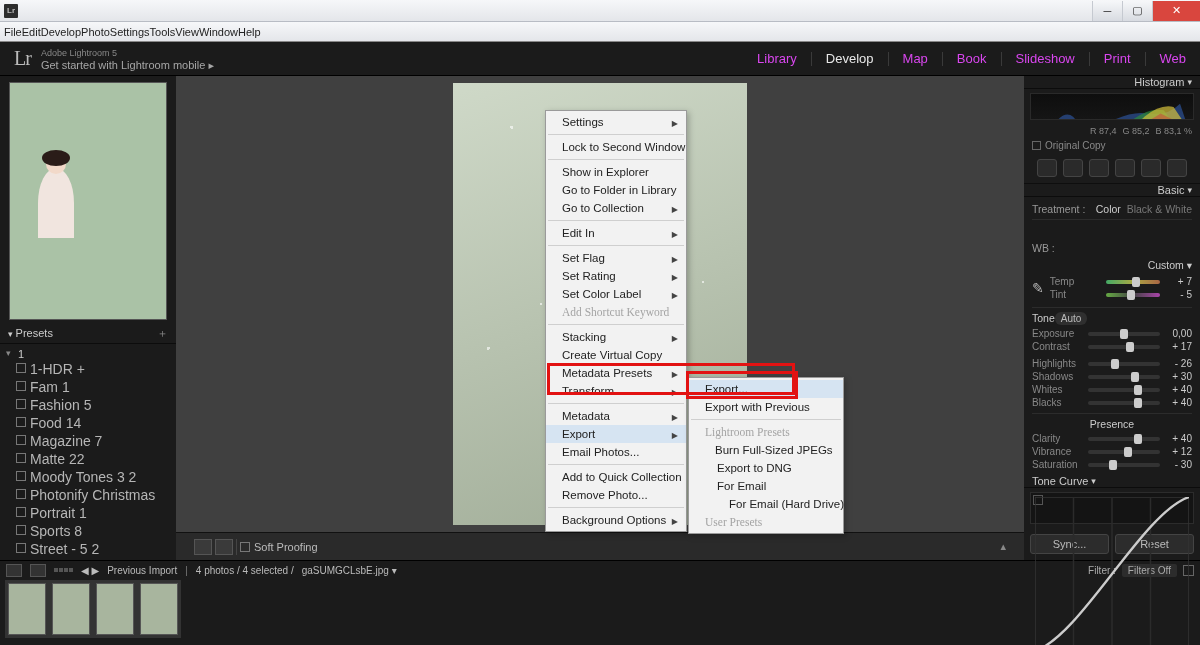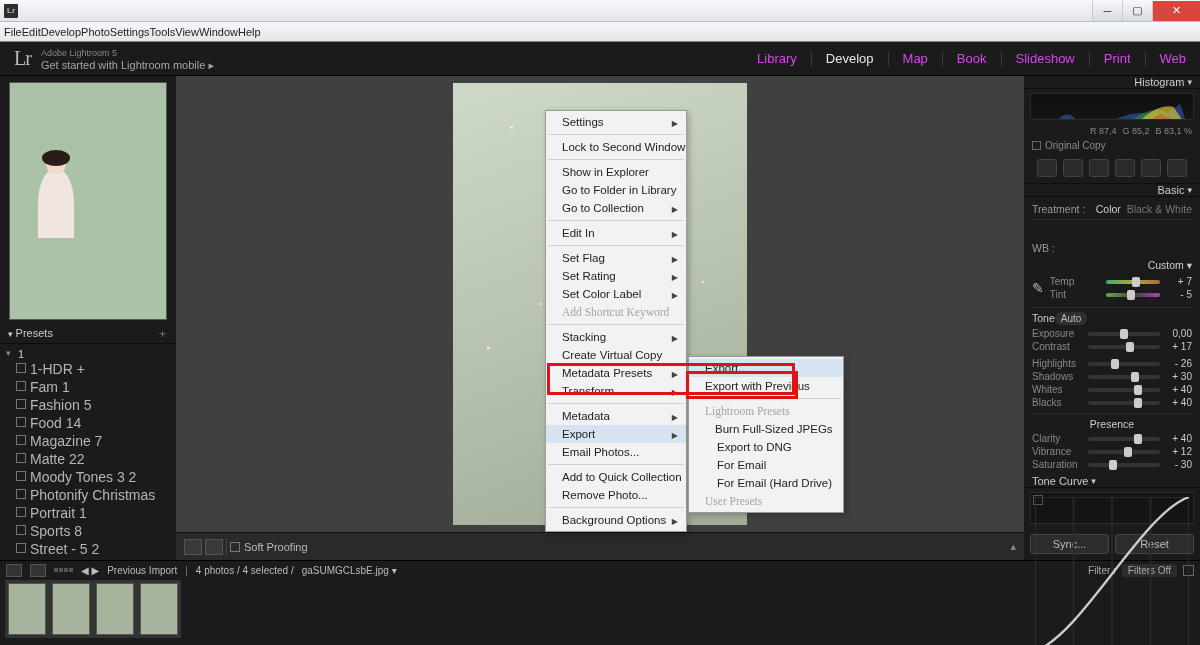--- a/index.html
+++ b/index.html
@@ -67,21 +67,21 @@
   radial-gradient(3px 3px at 55% 8%, #fff9 40%, transparent 42%),
   radial-gradient(3px 3px at 30% 50%, #fff9 40%, transparent 42%); }
 .subject{position:absolute; left:20%; bottom:0; width:62%; height:70%;}
 .hair{position:absolute; top:8%; left:32%; width:70px; height:86px; border-radius:50% 50% 40% 40%; background:#32211b;}
 .face{position:absolute; top:14%; left:40%; width:44px; height:50px; border-radius:50%; background:#f2d7c6;}
 .blouse{position:absolute; top:34%; left:20%; width:120px; height:160px; background:#f1ece5; border-radius:30% 30% 10% 10%;}
 .hands{position:absolute; top:70%; left:40%; width:60px; height:38px; background:#e9c9b7; border-radius:30%;}
 .phone-s{position:absolute; top:73%; left:48%; width:34px; height:24px; background:#1f1f1f; border-radius:3px;}
 .nails{position:absolute; top:78%; left:52%; width:26px; height:8px; background:radial-gradient(circle at 10% 50%,#c62c3a 30%,transparent 31%),radial-gradient(circle at 40% 50%,#c62c3a 30%,transparent 31%),radial-gradient(circle at 70% 50%,#c62c3a 30%,transparent 31%),radial-gradient(circle at 100% 50%,#c62c3a 30%,transparent 31%);}
 
-.toolbar { height: 28px; background: #2a2a2a; border-top: 1px solid #111; display: flex; align-items: center; padding: 0 8px; gap: 3px; color: #bbb; font-size: 11px; }
+.toolbar { height: 28px; background: #2a2a2a; border-top: 1px solid #111; display: flex; align-items: center; padding: 0 18px; gap: 3px; color: #bbb; font-size: 11px; }
 .tool-btn { width: 18px; height: 16px; background: #3a3a3a; border: 1px solid #555; }
 .softproof { display: flex; align-items: center; gap: 4px; }
 .softproof .chk { width: 10px; height: 10px; border: 1px solid #777; }
 
 
 .filmstrip { height: 85px; background: #1b1b1b; border-top: 1px solid #000; }
 .filmstrip .infobar { height: 18px; display: flex; align-items: center; font-size: 10px; color: #bbb; padding: 0 6px; gap: 10px; justify-content: space-between; }
 .filmstrip .infobar .left { display:flex; align-items:center; gap:8px; }
 .filmstrip .infobar .left .monbtn { width: 16px; height: 13px; background: #333; border: 1px solid #555; display:inline-block; }
 .filmstrip .infobar .left .grid { display: inline-flex; gap: 1px; }
@@ -442,26 +442,26 @@
     <div class="sep"></div>
     <div class="mi sub">Metadata</div>
     <div class="mi sub hover">Export</div>
     <div class="mi">Email Photos...</div>
     <div class="sep"></div>
     <div class="mi">Add to Quick Collection</div>
     <div class="mi">Remove Photo...</div>
     <div class="sep"></div>
     <div class="mi sub">Background Options</div>
   </div>
-<div class="ctx" id="ctx-sub" style="left:688px; top:356px; width:156px;">
+<div class="ctx" id="ctx-sub" style="left:688px; top:377px; width:156px;">
     <div class="mi hover">Export...</div>
     <div class="mi">Export with Previous</div>
     <div class="sep"></div>
     <div class="mi disabled">Lightroom Presets</div>
     <div class="mi" style="padding-left: 26px;">Burn Full-Sized JPEGs</div>
     <div class="mi" style="padding-left: 28px;">Export to DNG</div>
     <div class="mi" style="padding-left: 28px;">For Email</div>
-    <div class="mi" style="padding-left: 28px;">For Email (Hard Drive)</div>
+    <div class="mi" style="padding-left: 28px; margin-left: 12px;">For Email (Hard Drive)</div>
     <div class="mi disabled">User Presets</div>
   </div>
 
 <div class="redbox" style="left:547px; top:363px; width:248px; height:32px;"></div>
 <div class="redbox" style="left:686px; top:371px; width:112px; height:28px;"></div>
 
 </body></html>

